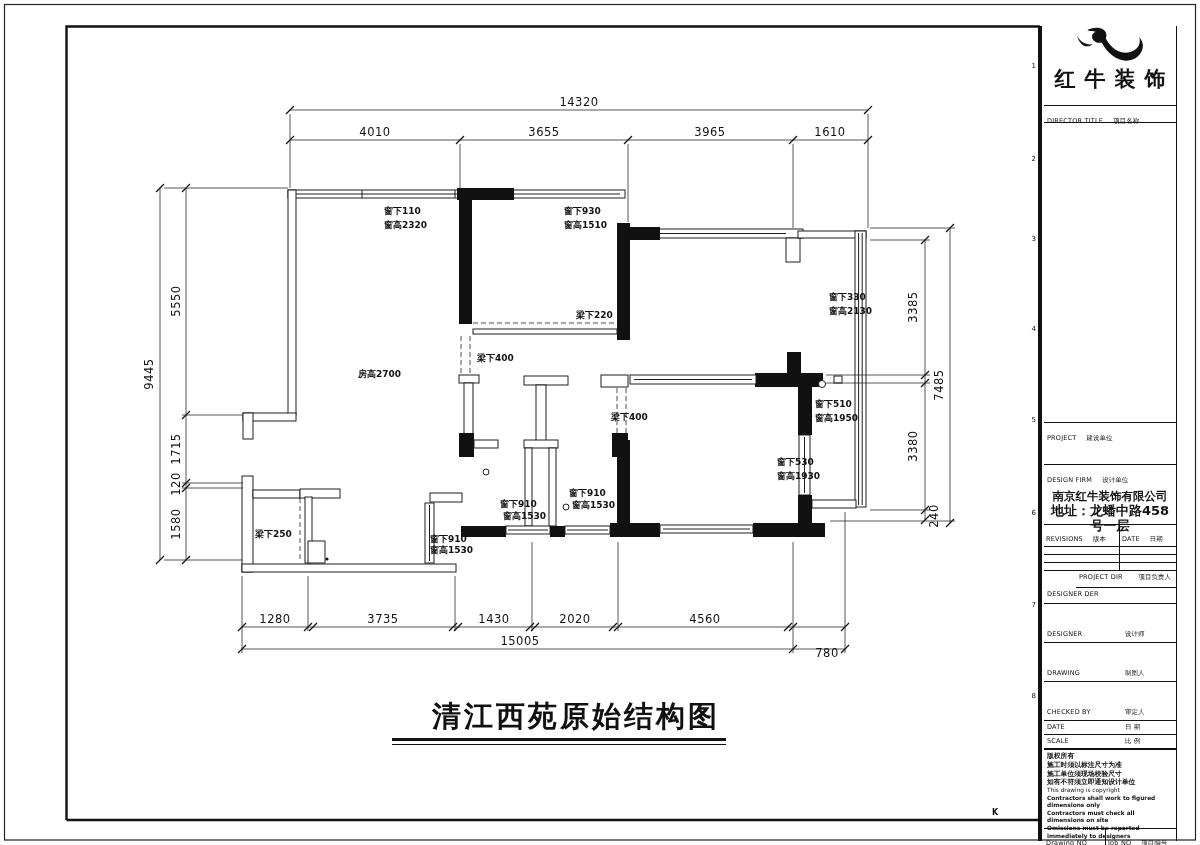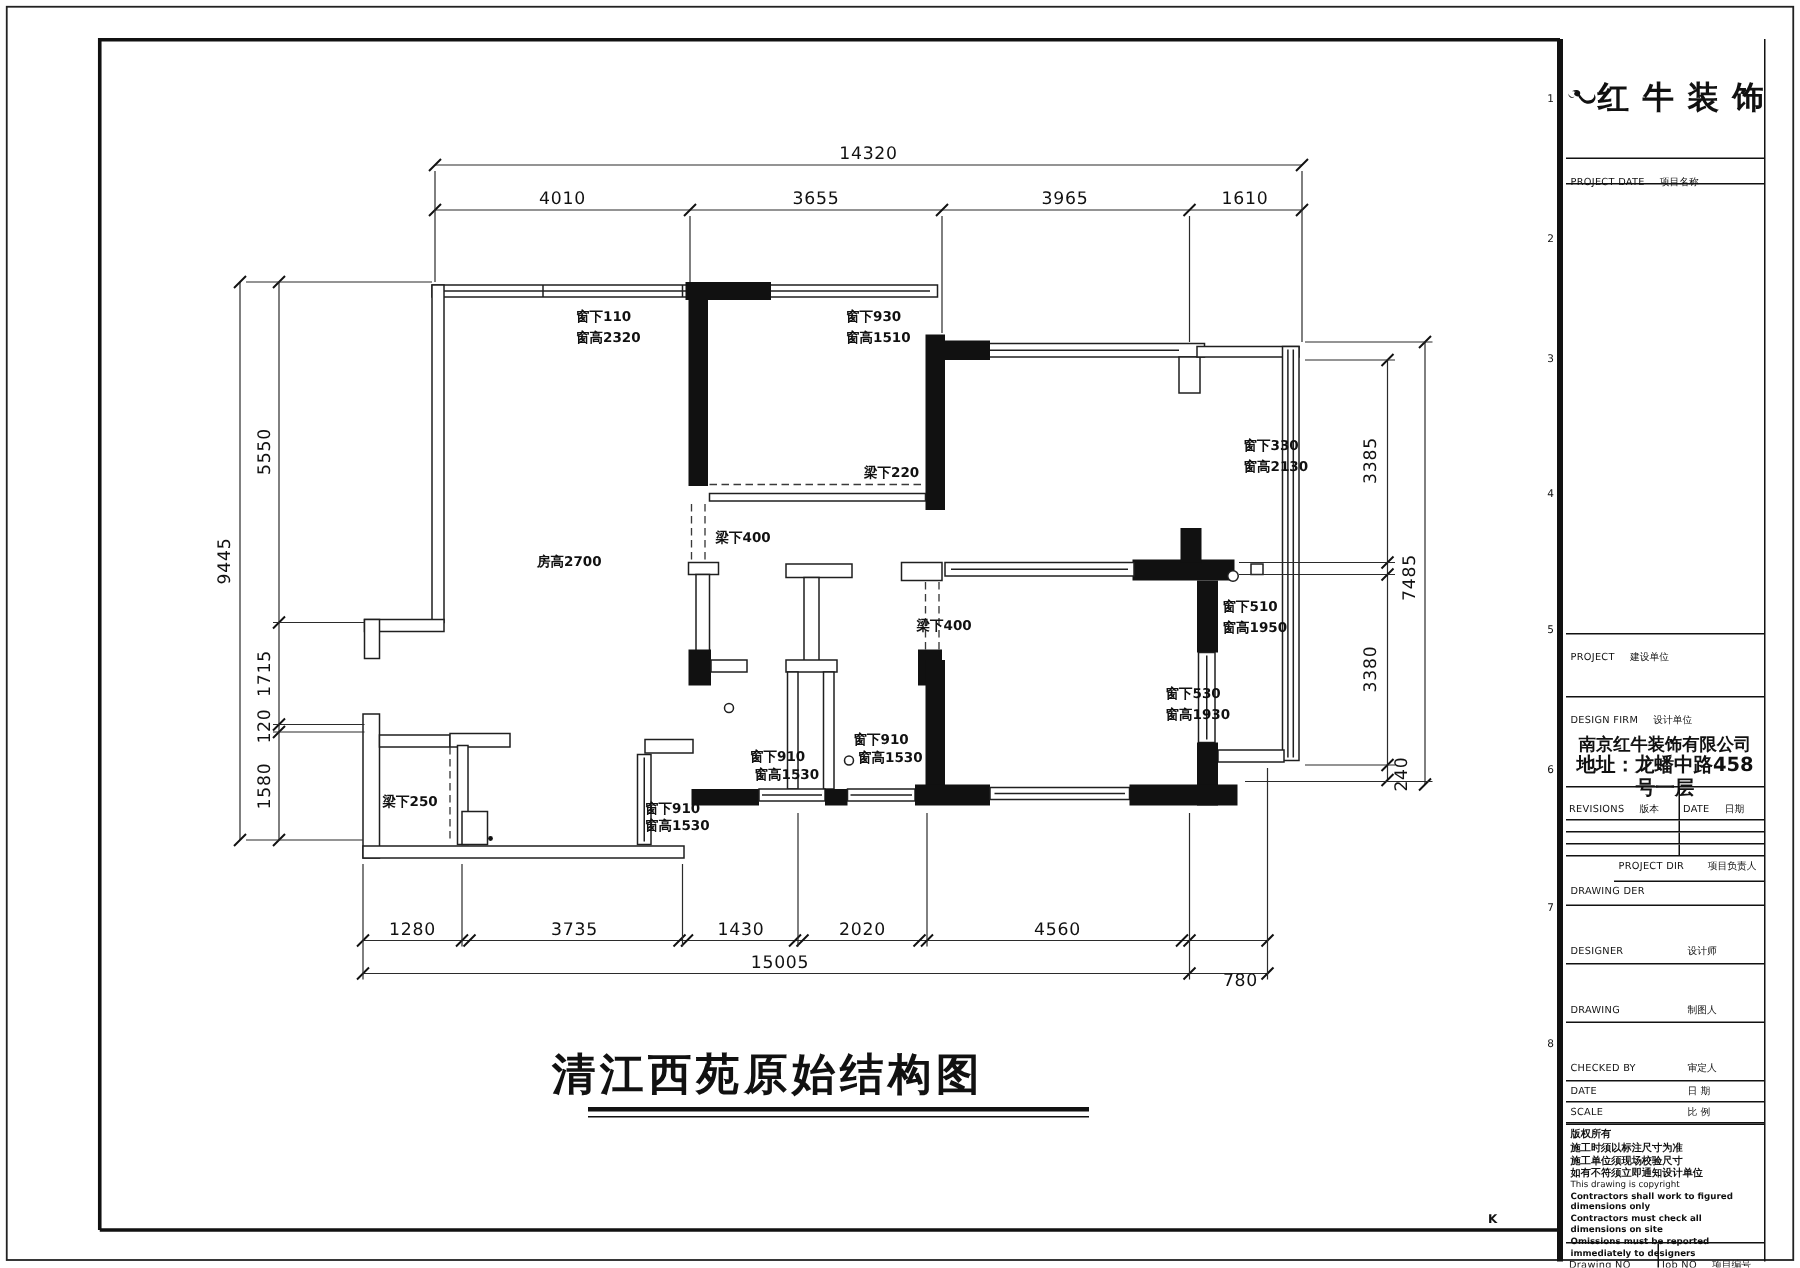--- a/index.html
+++ b/index.html
@@ -10,29 +10,29 @@
   
   .w{fill:#fff;stroke:#1f1f1f;stroke-width:1;}
   .b{fill:#111;stroke:none;}
   .ln{stroke:#1f1f1f;stroke-width:1;fill:none;}
   .dash{stroke:#3a3a3a;stroke-width:0.9;stroke-dasharray:5 3;fill:none;}
   .dl{stroke:#2b2b2b;stroke-width:0.8;fill:none;}
   .tk{stroke:#111;stroke-width:1.3;}
   text.ann{font-size:9px;font-weight:600;fill:#111;}
   text.dimtxt{font-size:11.5px;fill:#111;letter-spacing:0.5px;}
   
-  .main-title{position:absolute;left:368px;top:697px;width:340px;
+  .main-title{position:absolute;left:406px;top:697px;width:340px;text-align:center;
               font-size:29px;font-weight:bold;letter-spacing:3px;}
   .tl1{position:absolute;left:392px;top:738px;width:334px;height:3px;background:#111;}
   .tl2{position:absolute;left:392px;top:744px;width:334px;height:1px;background:#111;}
   
   .tb{position:absolute;left:1044px;top:26px;width:133px;height:815px;
       border-right:1.2px solid #111;display:flex;flex-direction:column;box-sizing:border-box;}
   .tb-sec{border-bottom:1px solid #111;box-sizing:border-box;position:relative;flex:none;}
-  .logo-sec{height:80px;display:flex;flex-direction:row;align-items:center;justify-content:flex-end;padding-bottom:2px;}
+  .logo-sec{height:80px;display:flex;flex-direction:column;align-items:center;justify-content:flex-end;padding-bottom:12px;}
   .bull{width:92px;height:44px;}
   .logo-text{font-size:21px;font-weight:bold;letter-spacing:9px;white-space:nowrap;margin-right:-9px;}
   .lbl-row{height:17px;padding:2px 3px 0 3px;}
   .tall{height:300px;}
   .sec-dt{height:43px;}.sec-cl{height:42px;}.sec-fm{height:60px;}
   .en{font-size:6.5px;letter-spacing:0.2px;}
   .cn{font-size:6.5px;margin-left:5px;}
   .lbl{padding:2px 3px 0 3px;}
   .firm-name{font-size:11.5px;font-weight:600;text-align:center;margin-top:3px;}
   .firm-addr{font-size:13px;font-weight:600;text-align:center;line-height:1.15;}
@@ -304,21 +304,21 @@
     <div class="tb-sec logo-sec">
       <svg class="bull" viewBox="0 0 100 52">
         <path fill="#111" d="M20,5 C33,-1 47,3 45,14 C44,22 35,25 29,20 C24,16 26,9 31,8 C27,6 22,8 20,5 Z"></path>
         <path fill="#111" d="M41,10 C49,28 62,40 79,34 C89,30 91,22 89,15 C97,23 95,36 84,43 C67,52 49,41 39,22 Z"></path>
         <path fill="#111" d="M6,13 C11,22 19,26 27,24 C21,30 10,28 6,13 Z"></path>
       </svg>
       <div class="logo-text">红牛装饰</div>
     </div>
 
     <div class="tb-sec lbl-row">
-      <span class="en">PROJECT DATE</span>
+      <span class="en">DIRECTOR TITLE</span>
       <span class="cn">项目名称</span>
     </div>
 
     <div class="tb-sec tall"></div>
 
 
     <div class="tb-sec sec-cl lbl">
       <span class="en">PROJECT</span>
       <span class="cn">建设单位</span>
     </div>
@@ -353,21 +353,21 @@
           <div class="rev-c1"></div>
           <div class="rev-c2"></div>
         </div>
     </div>
 
     <div class="tb-sec kv r17">
       <span class="en">PROJECT DIR</span>
       <span class="cn">项目负责人</span>
     </div>
     <div class="tb-sec kv r16">
-      <span class="en">DRAWING DER</span>
+      <span class="en">DESIGNER DER</span>
       <span class="cn"></span>
     </div>
     <div class="tb-sec kv r15">
       <span class="en">DESIGNER</span>
       <span class="cn">设计师</span>
     </div>
     <div class="tb-sec kv r15">
       <span class="en">DRAWING</span>
       <span class="cn">制图人</span>
     </div>

